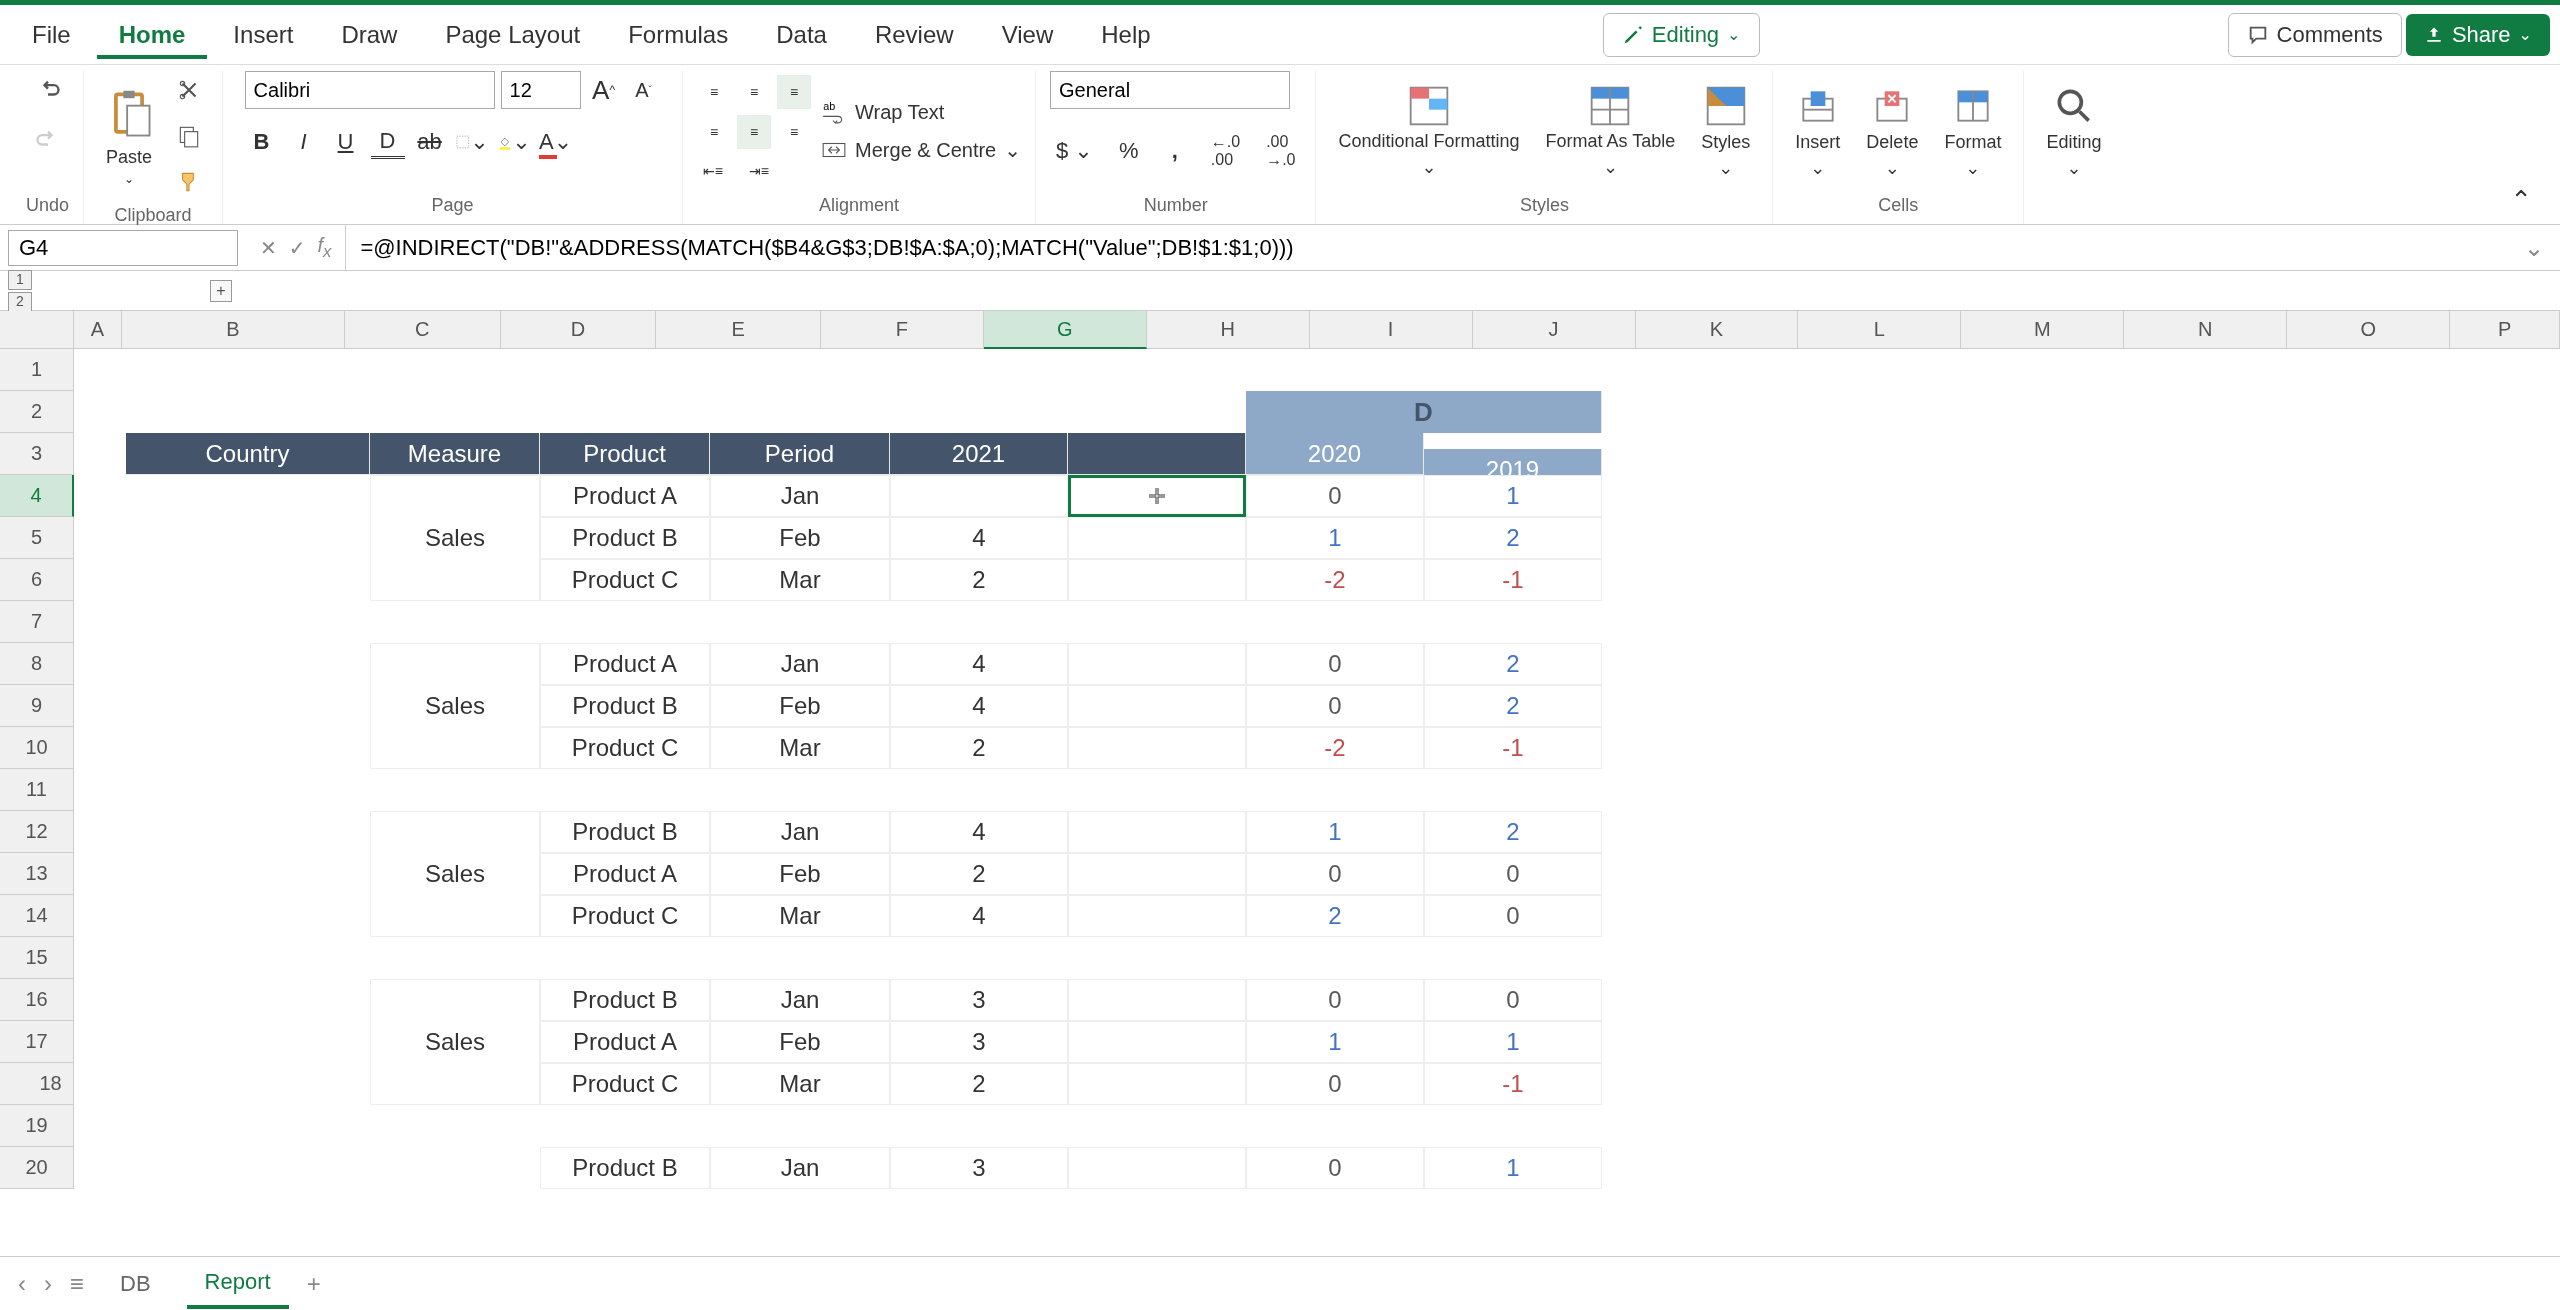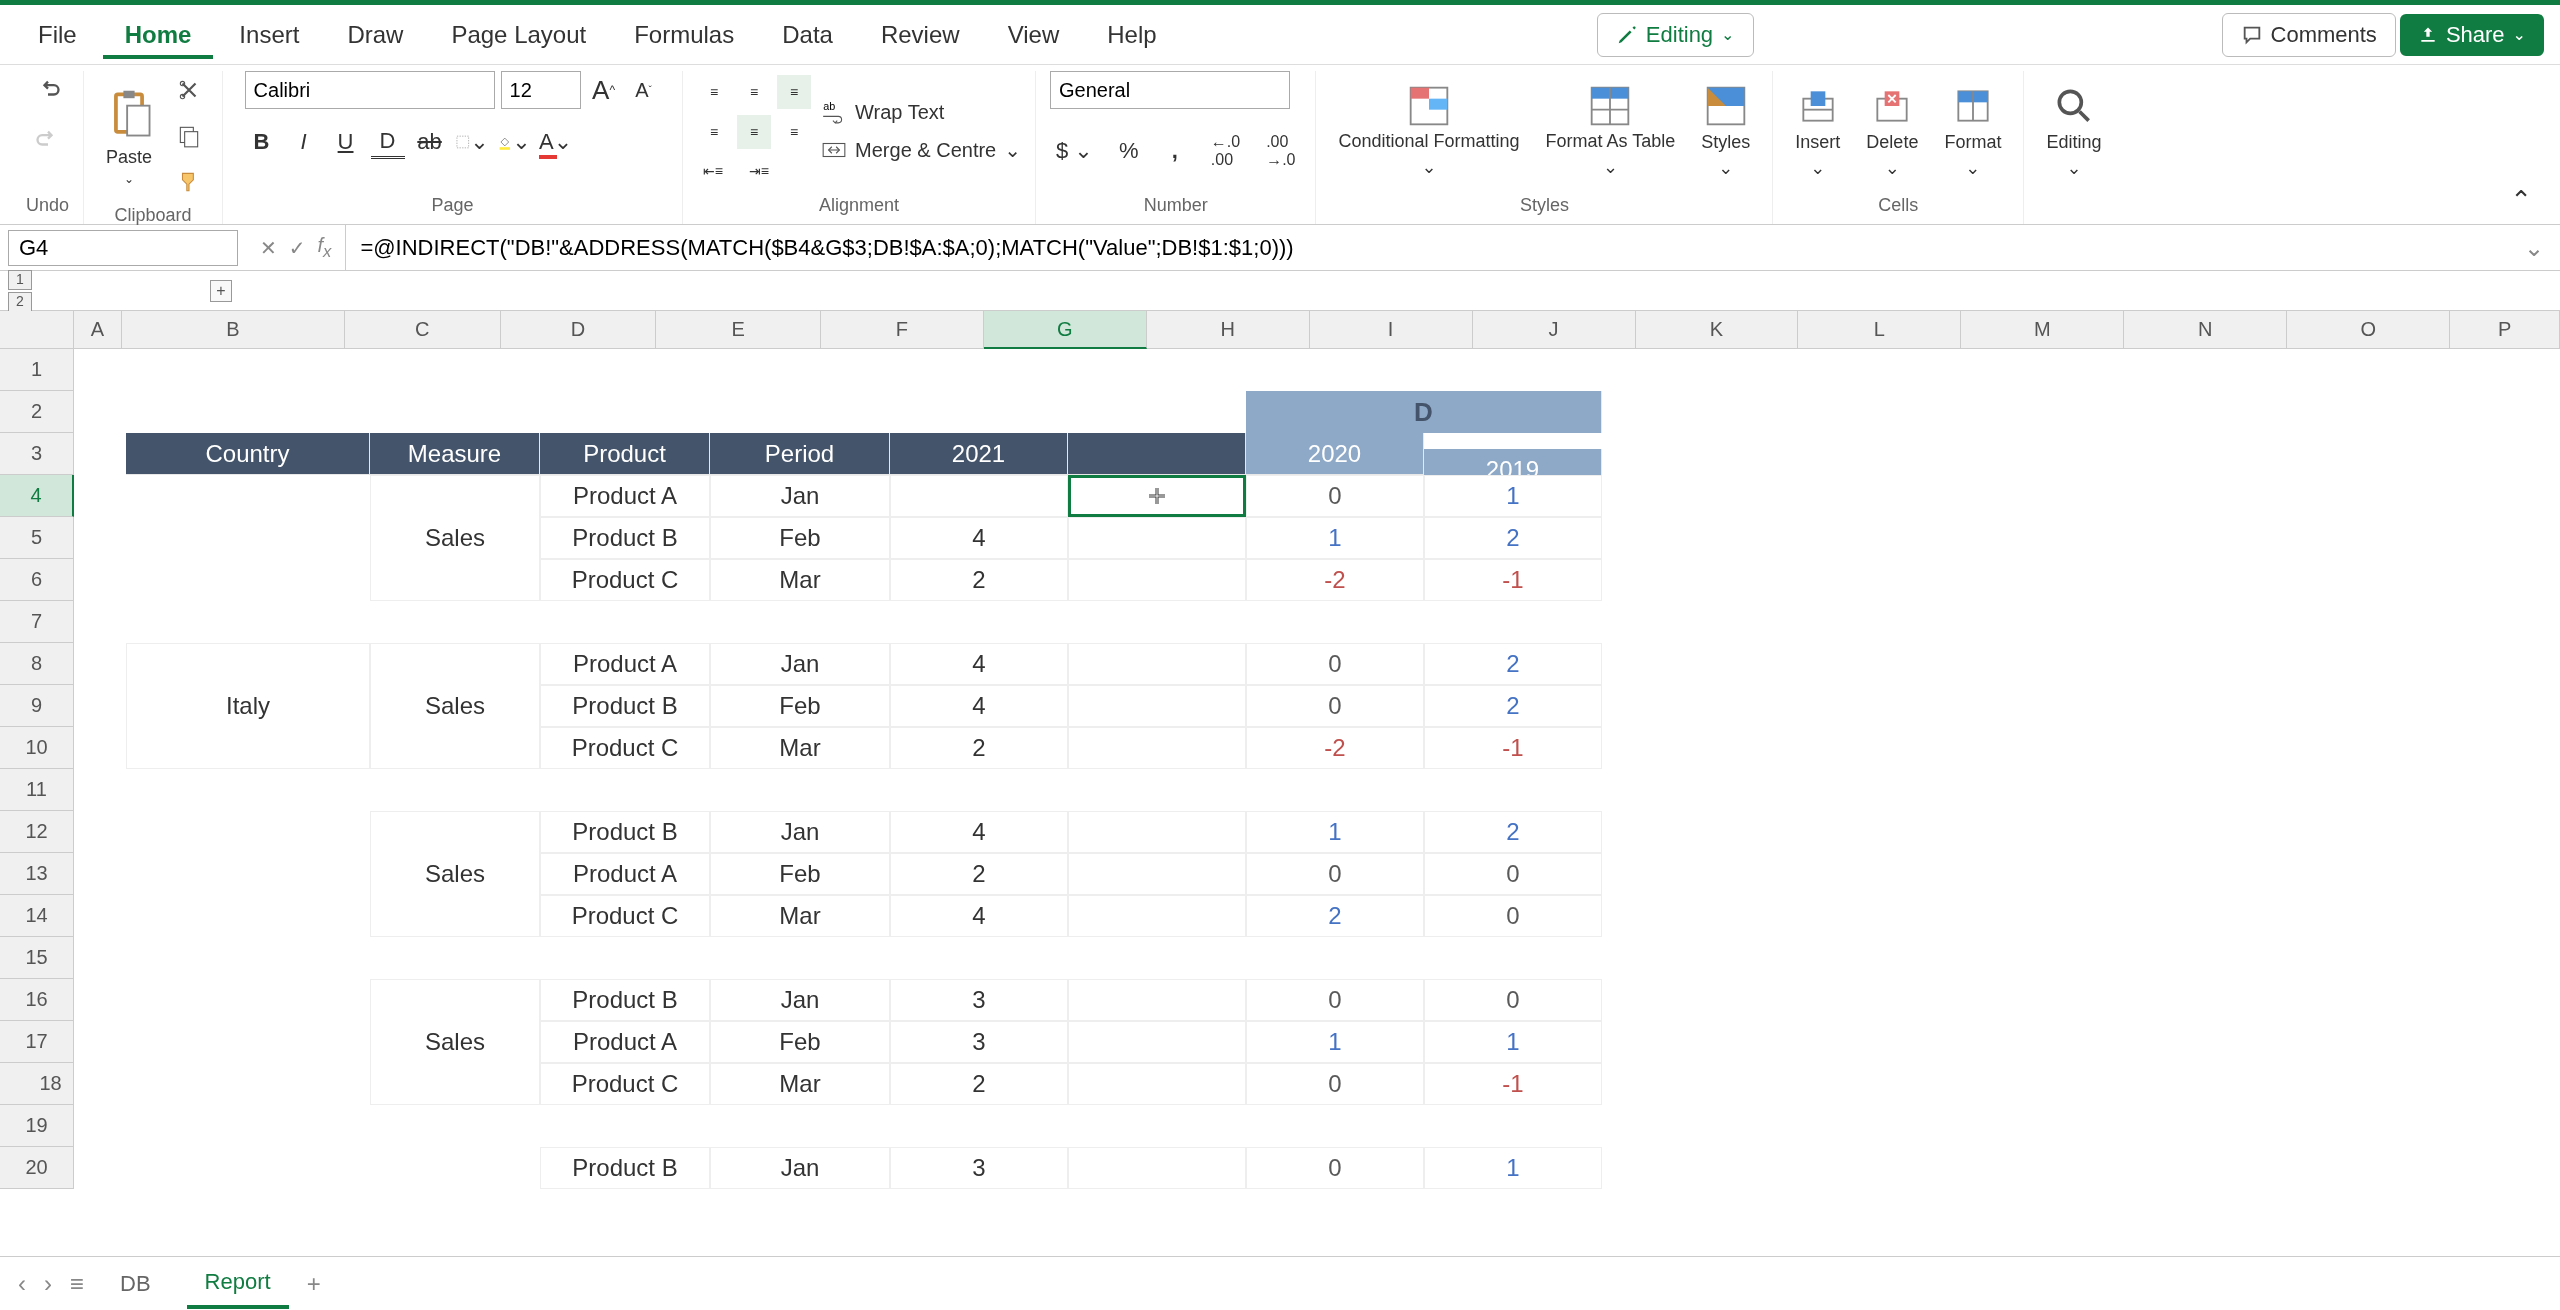--- a/index.html
+++ b/index.html
@@ -1,19 +1,19 @@
 <!DOCTYPE html>
 <html><head>
 <meta charset="utf-8">
 <style>
 * { box-sizing: border-box; margin: 0; padding: 0; font-family: "Segoe UI", Arial, sans-serif; }
 body { background: #fff; font-size: 14px; color: #333; overflow: hidden; }
 .app { width: 2560px; height: 1310px; transform-origin: top left; display: flex; flex-direction: column; }
 .topbar { height: 5px; background: #107c41; }
-.menubar { display: flex; align-items: center; padding: 0 16px; height: 60px; border-bottom: 1px solid #ddd; gap: 4px; }
+.menubar { display: flex; align-items: center; padding: 0 10px; height: 60px; border-bottom: 1px solid #ddd; gap: 4px; }
 .menu-item { padding: 10px 22px; font-size: 24px; cursor: pointer; color: #333; }
 .menu-item.active { font-weight: 600; color: #107c41; border-bottom: 4px solid #107c41; padding-bottom: 6px; }
 .menubar-spacer { flex: 1; }
 .editing-btn { border: 1px solid #bbb; border-radius: 6px; padding: 8px 18px; font-size: 22px; color: #107c41; display: flex; align-items: center; gap: 8px; cursor: pointer; }
 .comments-btn { border: 1px solid #bbb; border-radius: 6px; padding: 8px 18px; font-size: 22px; display: flex; align-items: center; gap: 8px; cursor: pointer; }
 .share-btn { background: #107c41; color: #fff; border-radius: 6px; padding: 8px 18px; font-size: 22px; display: flex; align-items: center; gap: 8px; cursor: pointer; }
 .ribbon { display: flex; height: 160px; border-bottom: 1px solid #ccc; padding: 6px 12px 0; }
 .ribbon-group { display: flex; flex-direction: column; align-items: center; padding: 0 14px; border-right: 1px solid #eee; }
 .ribbon-group-content { flex: 1; display: flex; align-items: center; gap: 10px; flex-wrap: wrap; }
 .ribbon-group-label { font-size: 18px; color: #666; padding: 4px 0 8px; }
@@ -448,21 +448,20 @@
           <div class="cell data-cell" style="left: 816px; top: 336px; width: 178px; height: 42px;">4</div>
           <div class="cell data-cell" style="left: 994px; top: 336px; width: 178px; height: 42px;"></div>
           <div class="cell data-cell zero" style="left: 1172px; top: 336px; width: 178px; height: 42px;">0</div>
           <div class="cell data-cell pos" style="left: 1350px; top: 336px; width: 178px; height: 42px;">2</div>
           <div class="cell data-cell" style="left: 466px; top: 378px; width: 170px; height: 42px;">Product C</div>
           <div class="cell data-cell" style="left: 636px; top: 378px; width: 180px; height: 42px;">Mar</div>
           <div class="cell data-cell" style="left: 816px; top: 378px; width: 178px; height: 42px;">2</div>
           <div class="cell data-cell" style="left: 994px; top: 378px; width: 178px; height: 42px;"></div>
           <div class="cell data-cell neg" style="left: 1172px; top: 378px; width: 178px; height: 42px;">-2</div>
           <div class="cell data-cell neg" style="left: 1350px; top: 378px; width: 178px; height: 42px;">-1</div>
-          <div class="cell data-cell" style="left: 52px; top: 294px; width: 244px; height: 126px; justify-content: center;">Italy</div>
           <div class="cell data-cell" style="left: 296px; top: 294px; width: 170px; height: 126px; justify-content: center;">Sales</div>
           <div class="cell data-cell" style="left: 466px; top: 462px; width: 170px; height: 42px;">Product B</div>
           <div class="cell data-cell" style="left: 636px; top: 462px; width: 180px; height: 42px;">Jan</div>
           <div class="cell data-cell" style="left: 816px; top: 462px; width: 178px; height: 42px;">4</div>
           <div class="cell data-cell" style="left: 994px; top: 462px; width: 178px; height: 42px;"></div>
           <div class="cell data-cell pos" style="left: 1172px; top: 462px; width: 178px; height: 42px;">1</div>
           <div class="cell data-cell pos" style="left: 1350px; top: 462px; width: 178px; height: 42px;">2</div>
           <div class="cell data-cell" style="left: 466px; top: 504px; width: 170px; height: 42px;">Product A</div>
           <div class="cell data-cell" style="left: 636px; top: 504px; width: 180px; height: 42px;">Feb</div>
           <div class="cell data-cell" style="left: 816px; top: 504px; width: 178px; height: 42px;">2</div>

